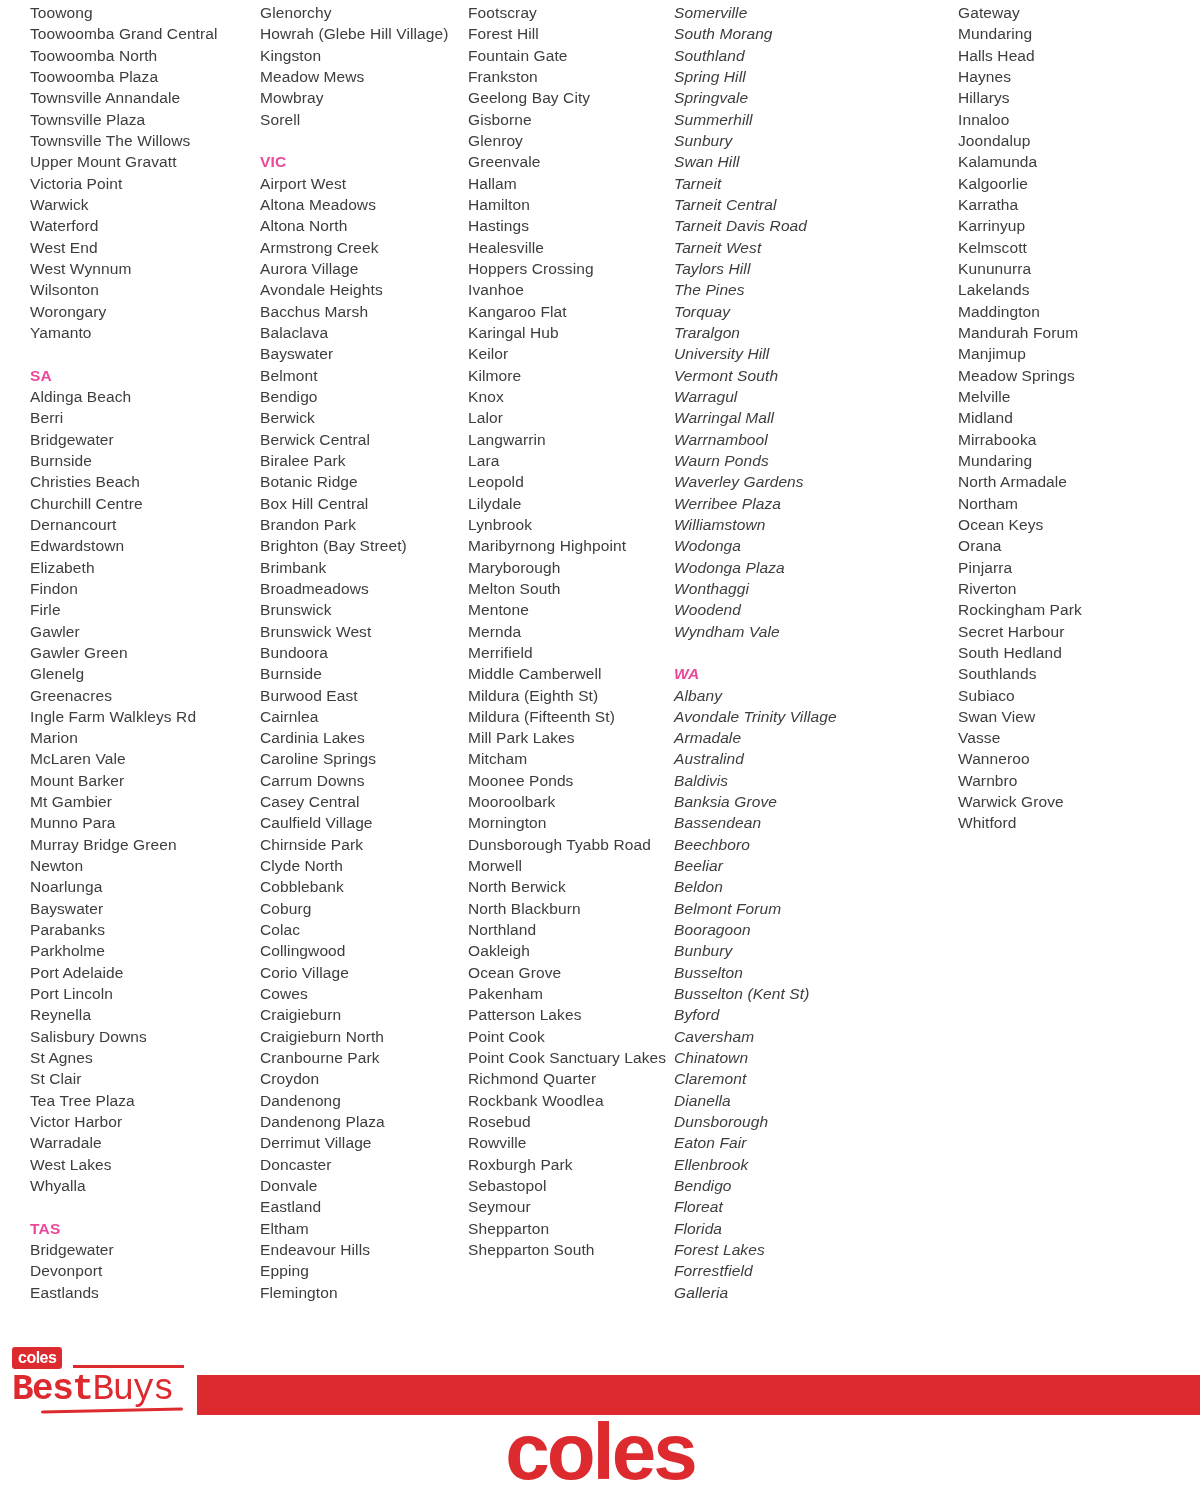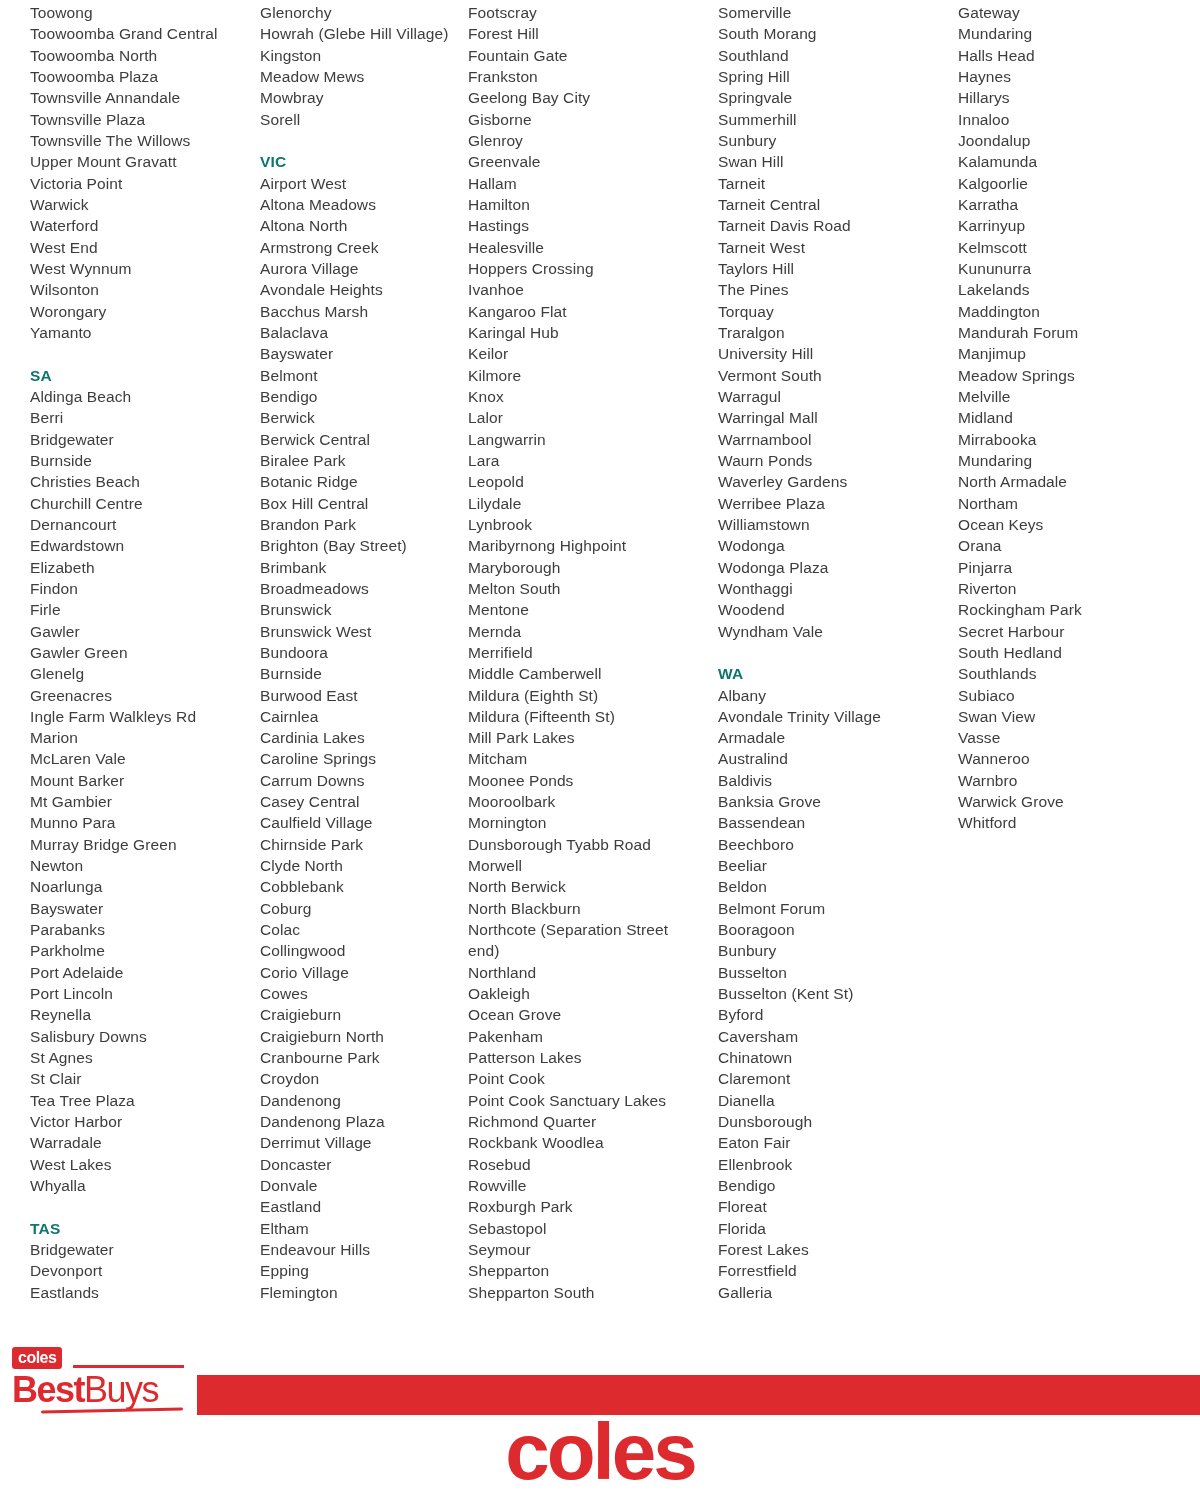--- a/index.html
+++ b/index.html
@@ -22,27 +22,27 @@
     top: 0;
     width: 224px;
     font-size: 15.5px;
     line-height: 21.33px;
     color: #3d3d3d;
     letter-spacing: 0.1px;
   }
   .store-col.c0 { left: 30px; }
   .store-col.c1 { left: 260px; }
   .store-col.c2 { left: 468px; }
-  .store-col.c3 { left: 718px; }
+  .store-col.c3 { left: 674px; font-style: italic; }
   .store-col.c4 { left: 948px; margin-left: 10px; }
   .store-row { white-space: normal; }
   .state-header {
     margin-top: 21.33px;
     font-weight: bold;
-    color: #0f766e;
+    color: #ec4899;
     letter-spacing: 0.2px;
   }
   
   .bestbuys-lockup {
     position: absolute;
     left: 12px;
     top: 1347px;
     width: 172px;
   }
   .bb-top {
@@ -66,20 +66,21 @@
     margin-left: 11px;
     margin-bottom: 1px;
   }
   .bb-wordline {
     margin-top: 4px;
     font-size: 36px;
     line-height: 34px;
     color: #dd2a2e;
     letter-spacing: -1.5px;
     white-space: nowrap;
+    font-family: Liberation Mono, monospace;
   }
   .bb-best { font-weight: bold; }
   .bb-buys { font-weight: normal; }
   .bb-swoosh {
     margin-left: 29px;
     width: 142px;
     height: 3px;
     background: #dd2a2e;
     transform: rotate(-1.2deg);
     margin-top: 2px;
@@ -270,21 +271,20 @@
       <div class="store-row">Mildura (Fifteenth St)</div>
       <div class="store-row">Mill Park Lakes</div>
       <div class="store-row">Mitcham</div>
       <div class="store-row">Moonee Ponds</div>
       <div class="store-row">Mooroolbark</div>
       <div class="store-row">Mornington</div>
       <div class="store-row">Dunsborough Tyabb Road</div>
       <div class="store-row">Morwell</div>
       <div class="store-row">North Berwick</div>
       <div class="store-row">North Blackburn</div>
-      <div class="store-row">Northcote (Separation Street end)</div>
       <div class="store-row">Northland</div>
       <div class="store-row">Oakleigh</div>
       <div class="store-row">Ocean Grove</div>
       <div class="store-row">Pakenham</div>
       <div class="store-row">Patterson Lakes</div>
       <div class="store-row">Point Cook</div>
       <div class="store-row">Point Cook Sanctuary Lakes</div>
       <div class="store-row">Richmond Quarter</div>
       <div class="store-row">Rockbank Woodlea</div>
       <div class="store-row">Rosebud</div>

